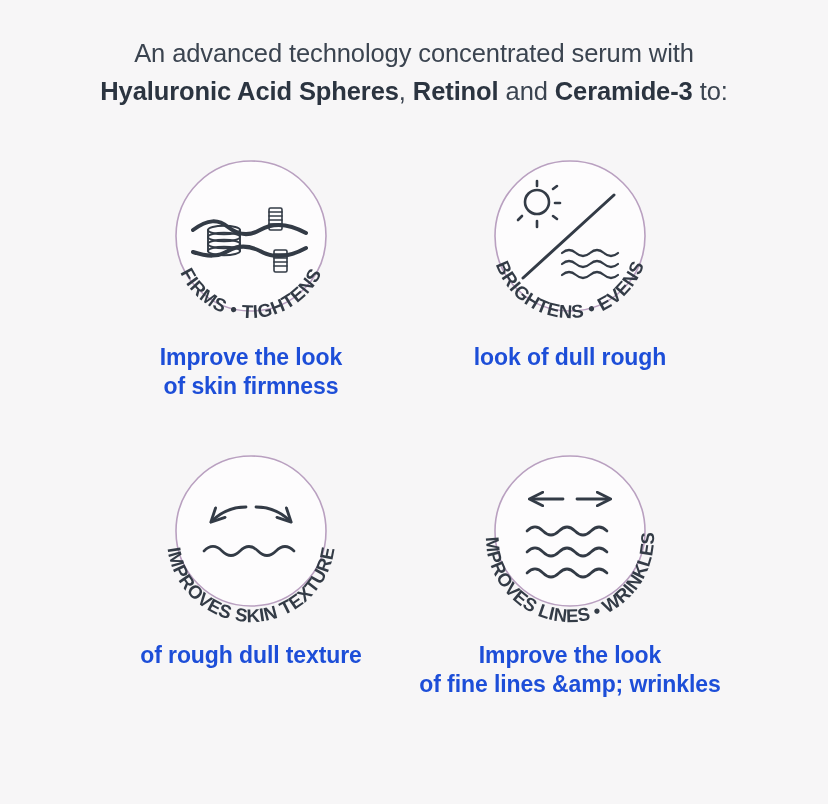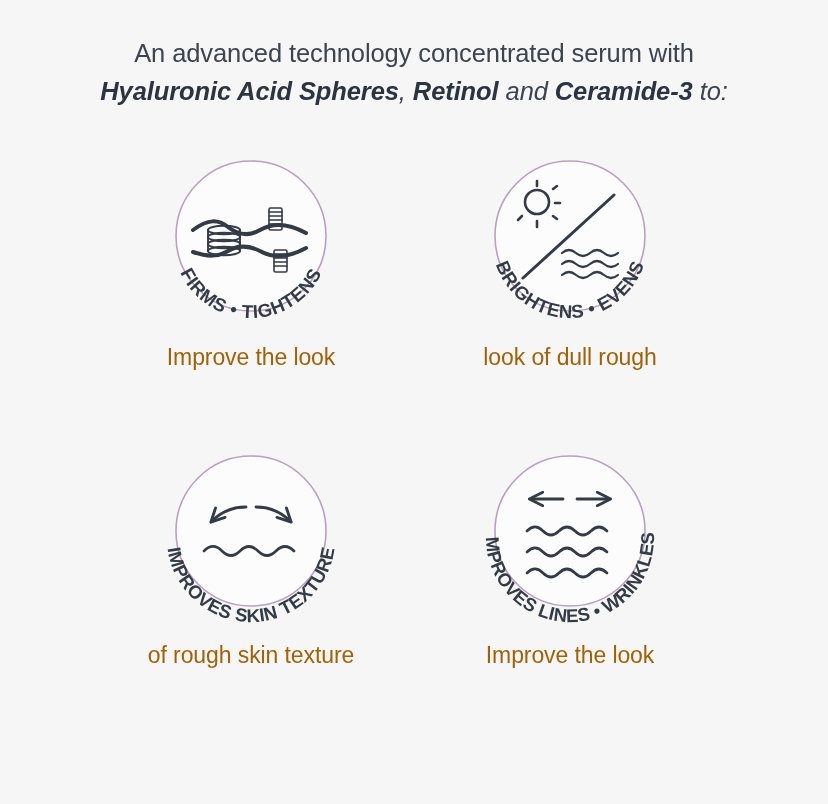--- a/index.html
+++ b/index.html
@@ -22,21 +22,21 @@
     top: 34px;
     left: 0;
     width: 828px;
     text-align: center;
     font-size: 25.5px;
     line-height: 38px;
     letter-spacing: -0.1px;
     color: #3b4450;
     font-weight: 400;
   }
-  .headline .l2 { display: block; font-style: italic; }
+  .headline .l2 { display: block; }
   .headline b {
     font-weight: 700;
     color: #2b3440;
   }
 
   
   .grid {
     position: absolute;
     top: 145px;
     left: 0;
@@ -58,22 +58,22 @@
     height: 190px;
     margin: 0 auto;
   }
   .badge svg { display: block; }
 
   .caption {
     margin-top: 8px;
     text-align: center;
     font-size: 23px;
     line-height: 29px;
-    color: #a16207;
-    font-weight: 400;
+    color: #1d4ed8;
+    font-weight: 700;
     letter-spacing: -0.1px;
   }
   .caption .l2 { display: block; }
 </style>
 </head>
 <body>
 
 <div class="headline">
   <span>An advanced technology concentrated serum with</span>
   <span class="l2"><b>Hyaluronic Acid Spheres</b><span>, </span><b>Retinol</b><span> and </span><b>Ceramide-3</b><span> to:</span></span>
@@ -119,20 +119,21 @@
             <line x1="118" y1="121" x2="131" y2="121"></line>
           </g>
         </g>
         <text font-family="Liberation Sans, sans-serif" font-size="18.5" font-weight="700" letter-spacing="0.6" fill="#333b46">
           <textPath href="#arc0" startOffset="50%" text-anchor="middle">FIRMS • TIGHTENS</textPath>
         </text>
       </svg>
     </div>
     <div class="caption">
       <span>Improve the look</span>
+      <span class="l2">of skin firmness</span>
     </div>
   </div>
 
   <div class="item c1">
     <div class="badge">
       <svg width="190" height="190" viewBox="0 0 190 190">
         <defs>
           <path id="arc1" d="M 17 95 A 78 78 0 0 0 173 95" fill="none"></path>
         </defs>
         <circle cx="95" cy="91" r="75" fill="#fdfcfd" stroke="#b9a0c0" stroke-width="1.6"></circle>
@@ -181,21 +182,21 @@
           <path d="M 100 64 C 114 64, 126 70, 134 78" marker-end="url(#ah2l)"></path>
 
           <path d="M 48 108 q 9 -9 18 0 q 9 9 18 0 q 9 -9 18 0 q 9 9 18 0 q 9 -9 18 0" stroke-width="2.6"></path>
         </g>
         <text font-family="Liberation Sans, sans-serif" font-size="18.5" font-weight="700" letter-spacing="0.2" fill="#333b46">
           <textPath href="#arc2" startOffset="50%" text-anchor="middle">IMPROVES SKIN TEXTURE</textPath>
         </text>
       </svg>
     </div>
     <div class="caption">
-      <span class="l2">of rough skin texture</span>
+      <span class="l2">of rough dull texture</span>
     </div>
   </div>
 
   <div class="item c3">
     <div class="badge">
       <svg width="190" height="190" viewBox="0 0 190 190">
         <defs>
           <path id="arc3" d="M 11 95 A 84 84 0 0 0 179 95" fill="none"></path>
           <marker id="ah3" viewBox="0 0 10 10" refX="8" refY="5" markerWidth="6" markerHeight="6" orient="auto-start-reverse">
             <path d="M 1 1 L 9 5 L 1 9" fill="none" stroke="#333b46" stroke-width="1.7" stroke-linecap="round" stroke-linejoin="round"></path>
@@ -214,16 +215,17 @@
             <path d="M 52 130 q 8 -8 16 0 q 8 8 16 0 q 8 -8 16 0 q 8 8 16 0 q 8 -8 16 0"></path>
           </g>
         </g>
         <text font-family="Liberation Sans, sans-serif" font-size="18.5" font-weight="700" letter-spacing="0.1" fill="#333b46">
           <textPath href="#arc3" startOffset="50%" text-anchor="middle">IMPROVES LINES • WRINKLES</textPath>
         </text>
       </svg>
     </div>
     <div class="caption">
       <span>Improve the look</span>
+      <span class="l2">of fine lines &amp;amp; wrinkles</span>
     </div>
   </div>
 
 </div>
 
 </body></html>

